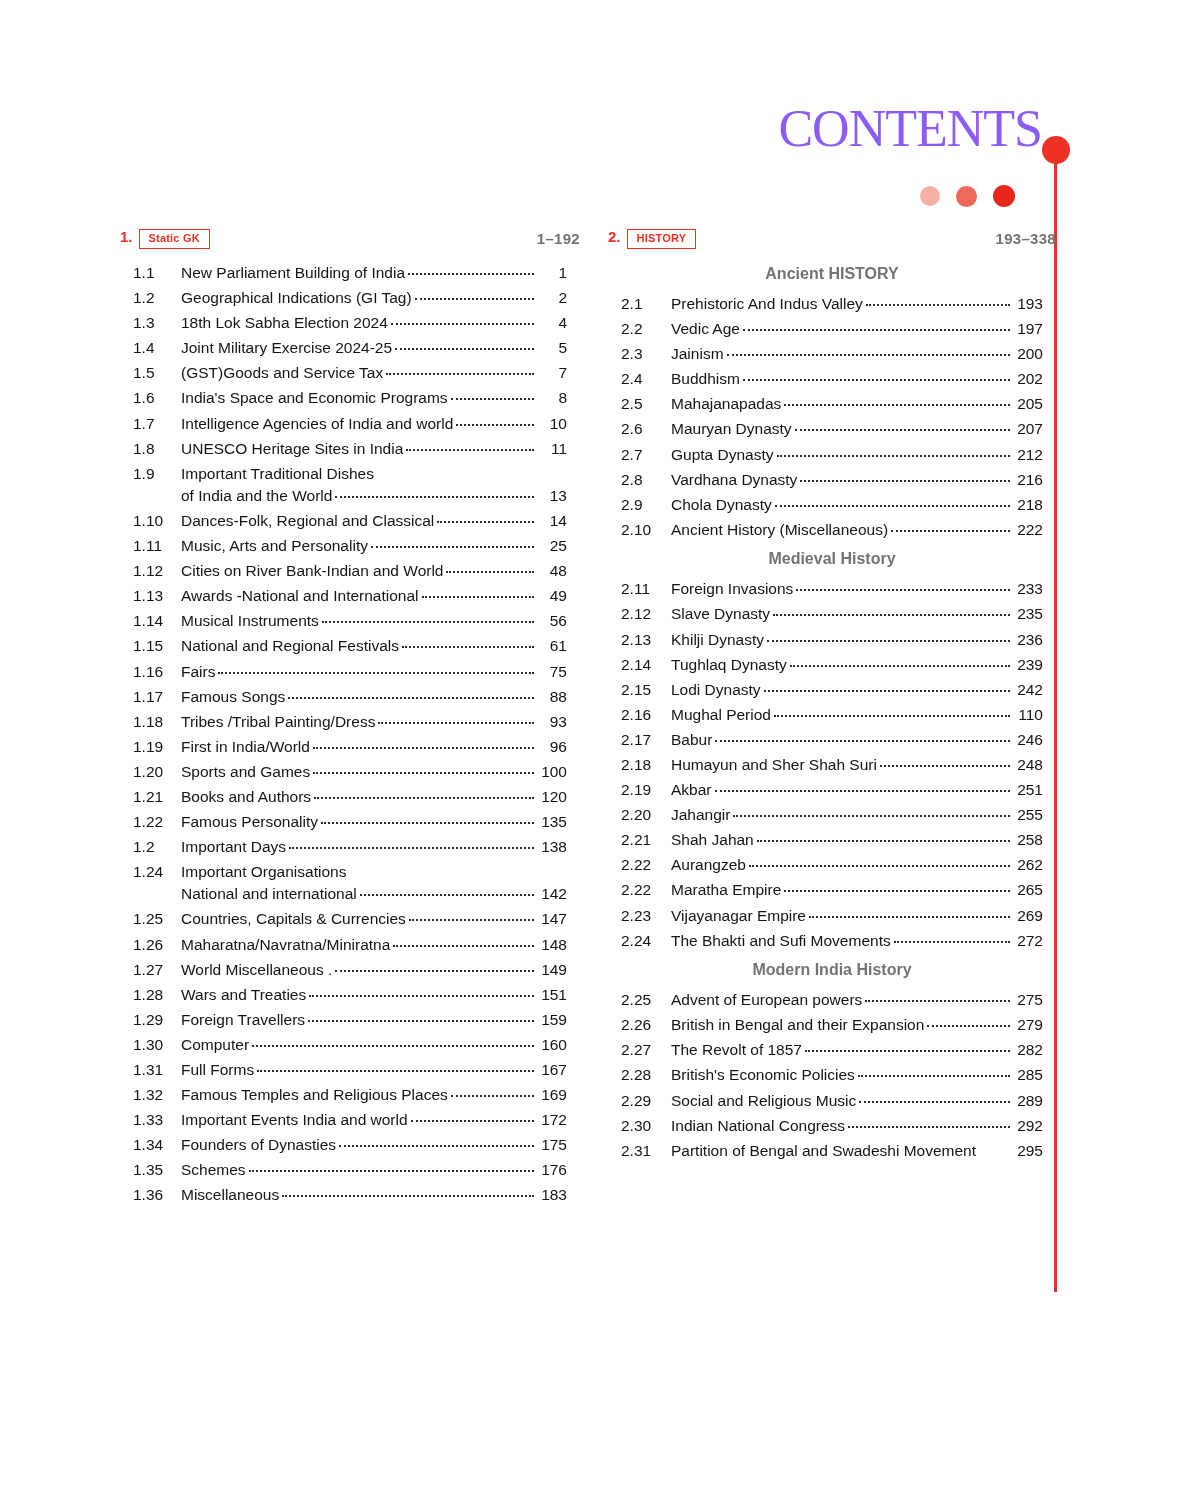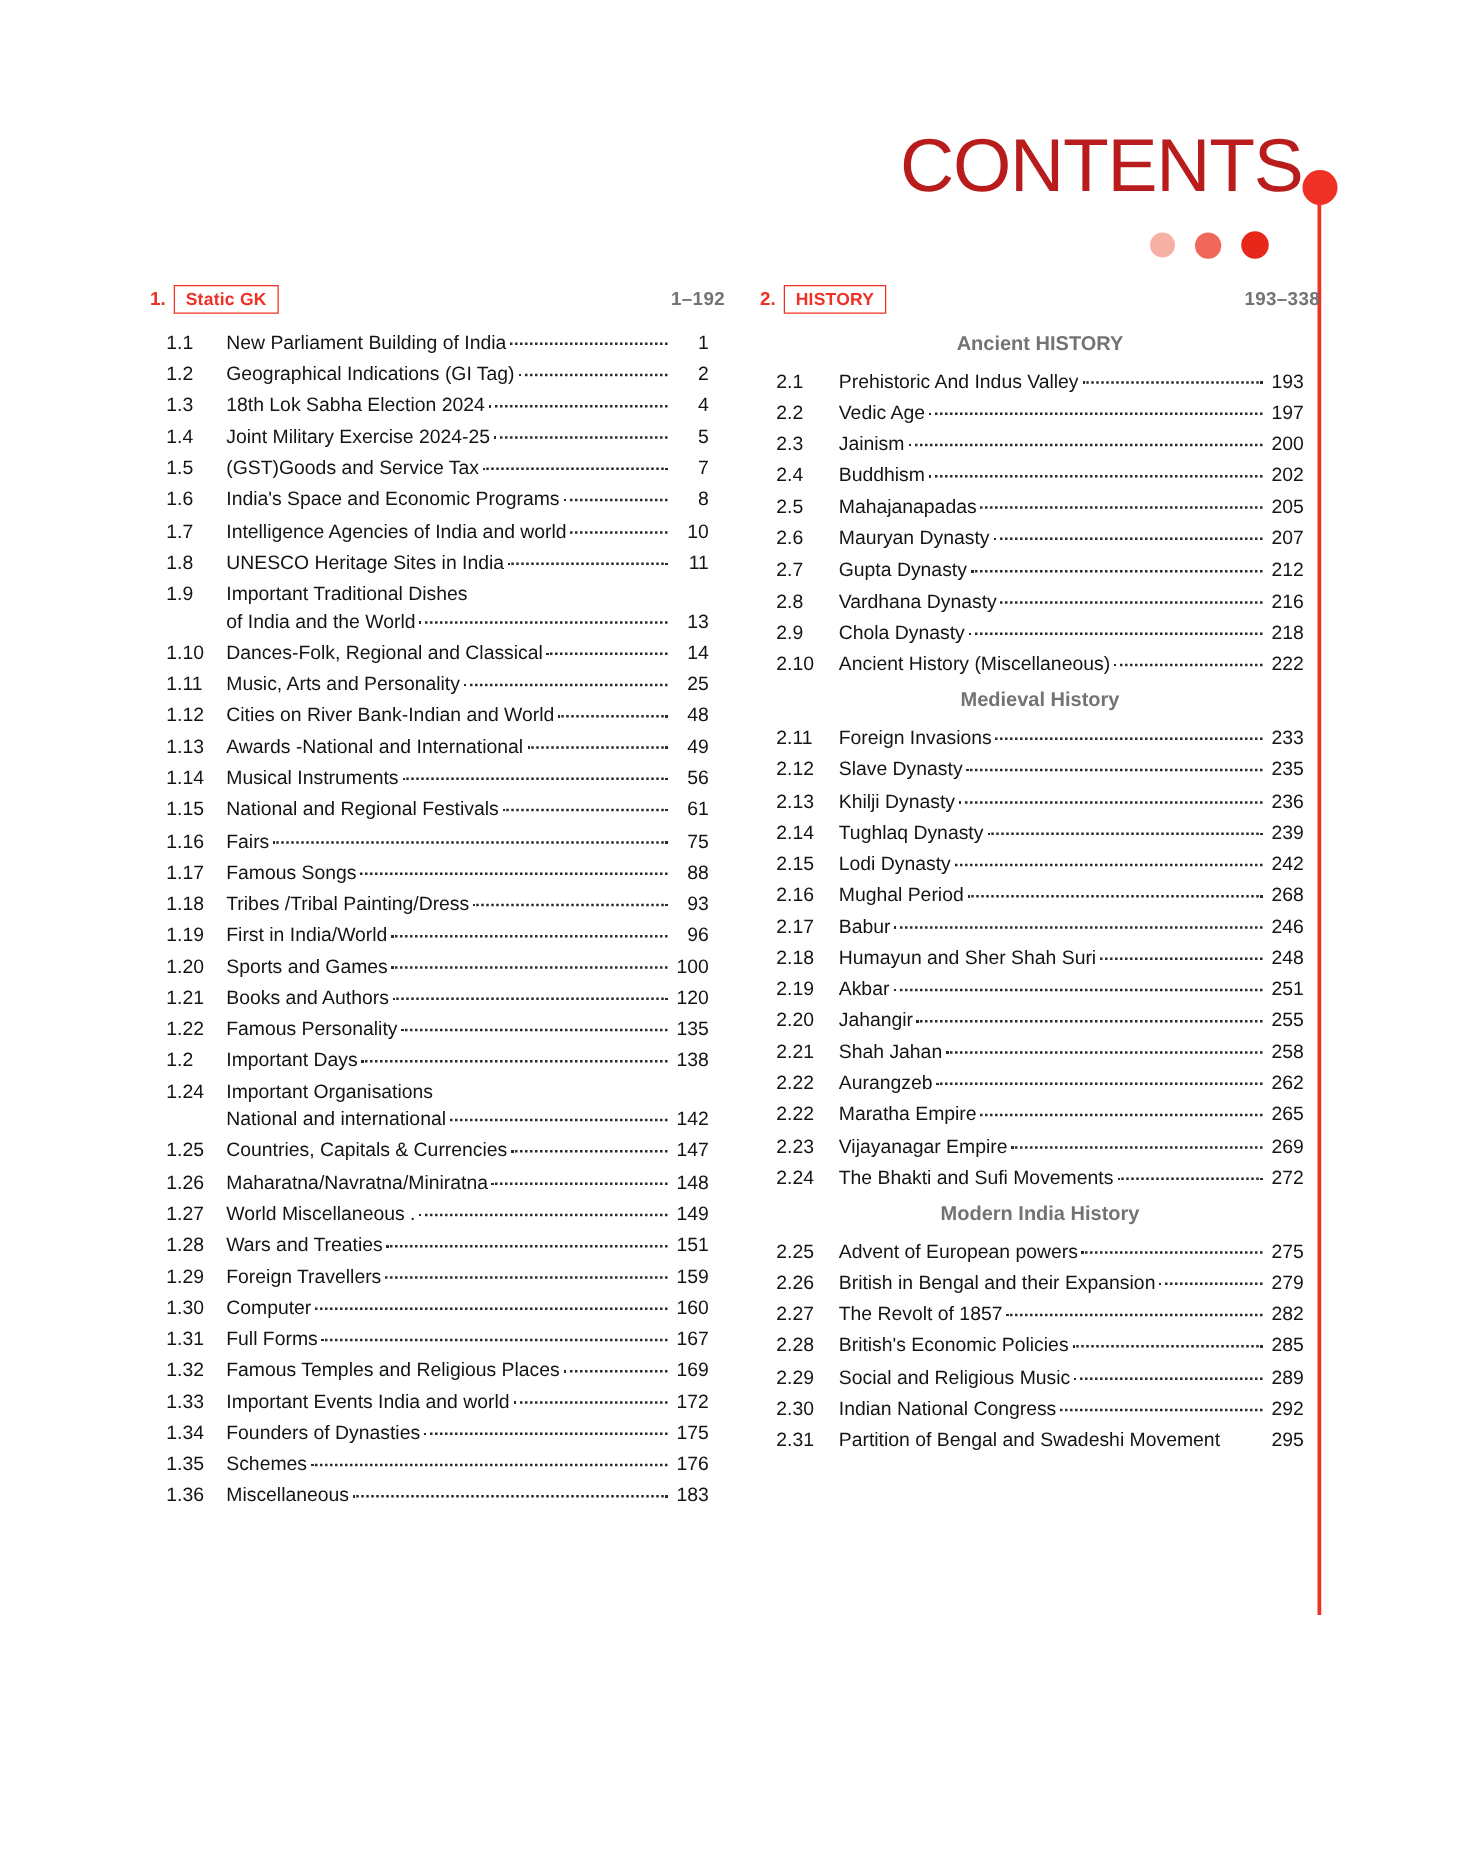--- a/index.html
+++ b/index.html
@@ -21,26 +21,26 @@
   .title-wrap {
     position: absolute;
     top: 104px;
     left: 0;
     width: 1060px;
     text-align: right;
     padding-right: 18px;
   }
   .title {
     display: inline-block;
-    font-size: 60px;
+    font-size: 52px;
     line-height: 0.95;
     letter-spacing: -1px;
     font-weight: 400;
-    color: #b91c1c;
-    font-family: Liberation Sans, sans-serif;
+    color: #8b5cf6;
+    font-family: Liberation Serif, serif;
   }
   .dot-big {
     position: absolute;
     top: 136px;
     left: 1042px;
     width: 28px; height: 28px;
     border-radius: 50%;
     background: #ee3124;
   }
   .dot-row {
@@ -89,21 +89,21 @@
     gap: 6px;
   }
   .sec-num {
     color: #ee3124;
     font-weight: bold;
     font-size: 15px;
   }
   .sec-title {
     color: #ee3124;
     font-weight: bold;
-    font-size: 14px;
+    font-size: 11px;
     border: 1.5px solid #ee3124;
     padding: 3px 9px 4px 9px;
     line-height: 1;
     letter-spacing: 0.2px;
   }
   .sec-range {
     color: #737373;
     font-weight: bold;
     font-size: 15px;
     letter-spacing: 0.3px;
@@ -524,21 +524,21 @@
           <li class="toc-row">
             <span class="num">2.15</span>
             <span class="txt">Lodi Dynasty</span>
             <span class="leader"></span>
             <span class="pg">242</span>
           </li>
           <li class="toc-row">
             <span class="num">2.16</span>
             <span class="txt">Mughal Period</span>
             <span class="leader"></span>
-            <span class="pg">268</span>
+            <span class="pg">110</span>
           </li>
           <li class="toc-row">
             <span class="num">2.17</span>
             <span class="txt">Babur</span>
             <span class="leader"></span>
             <span class="pg">246</span>
           </li>
           <li class="toc-row">
             <span class="num">2.18</span>
             <span class="txt">Humayun and Sher Shah Suri</span>

